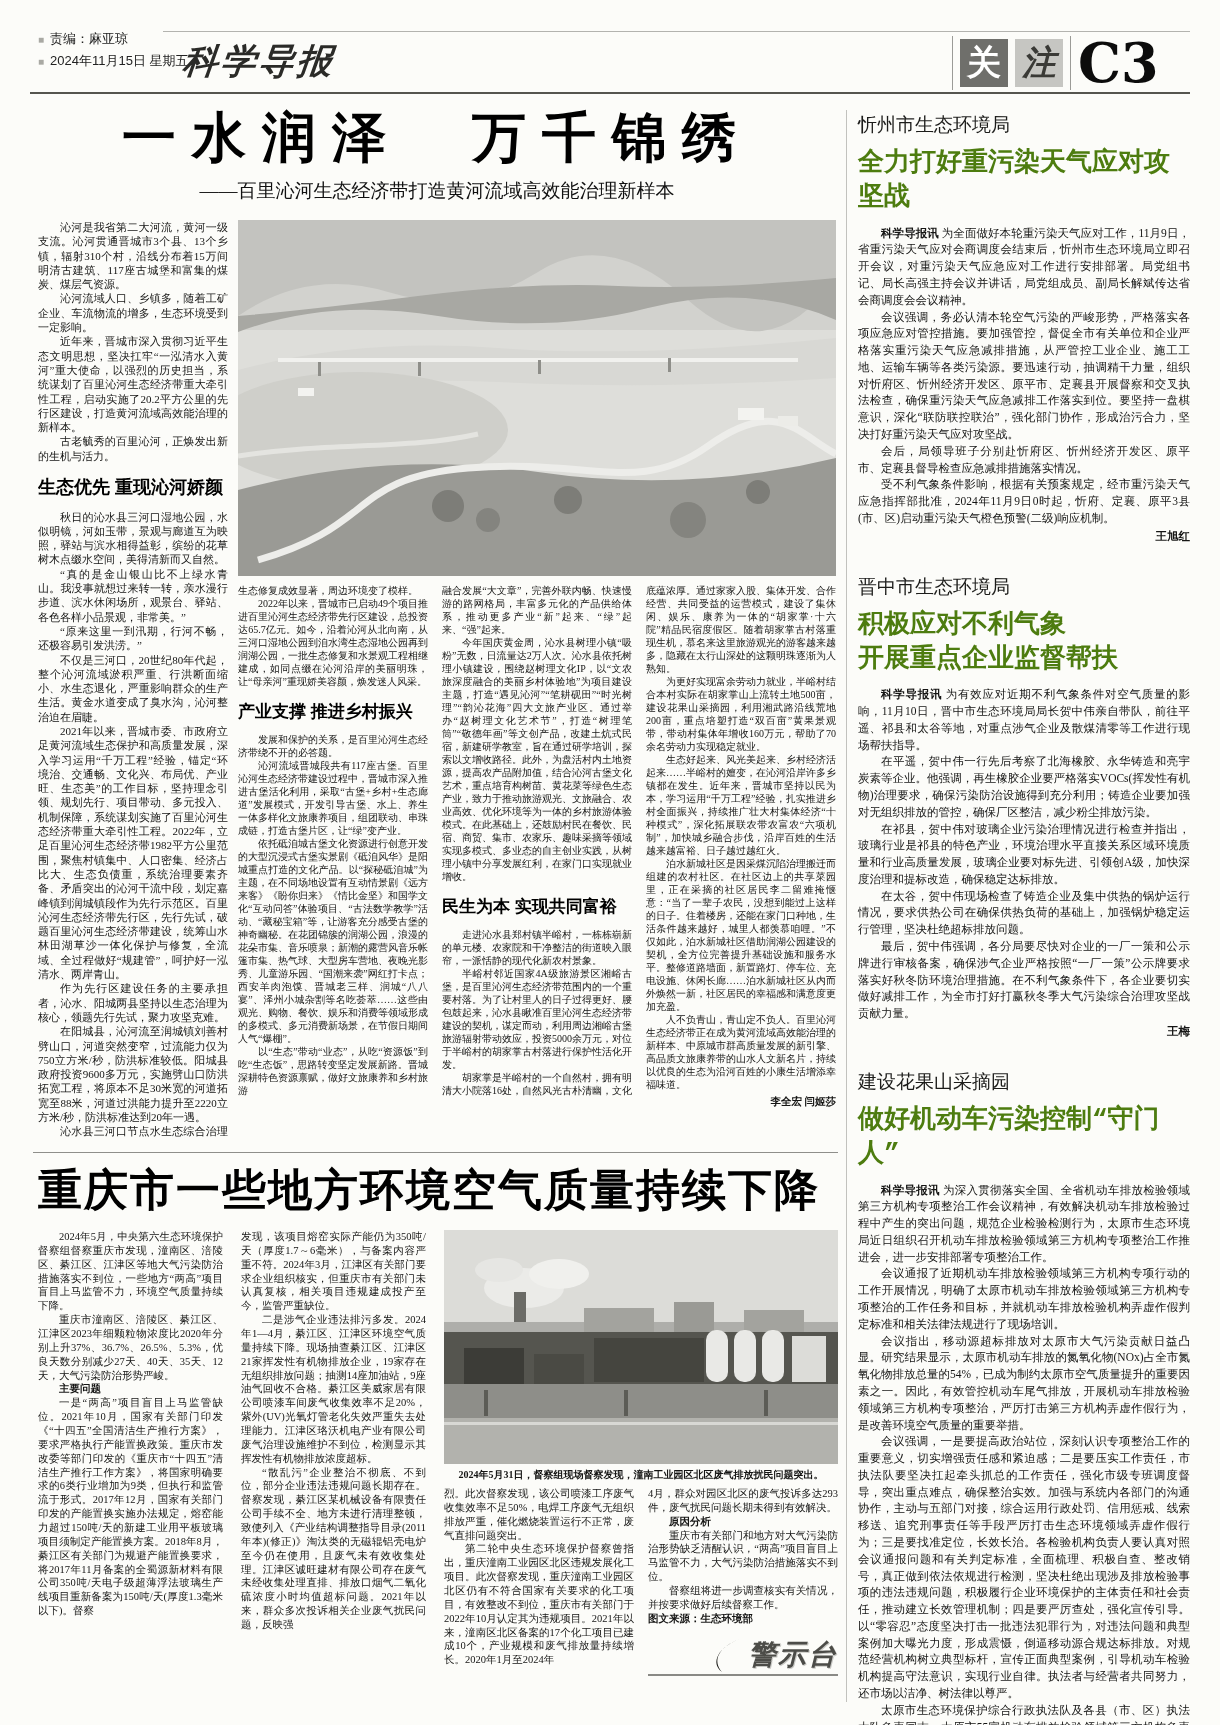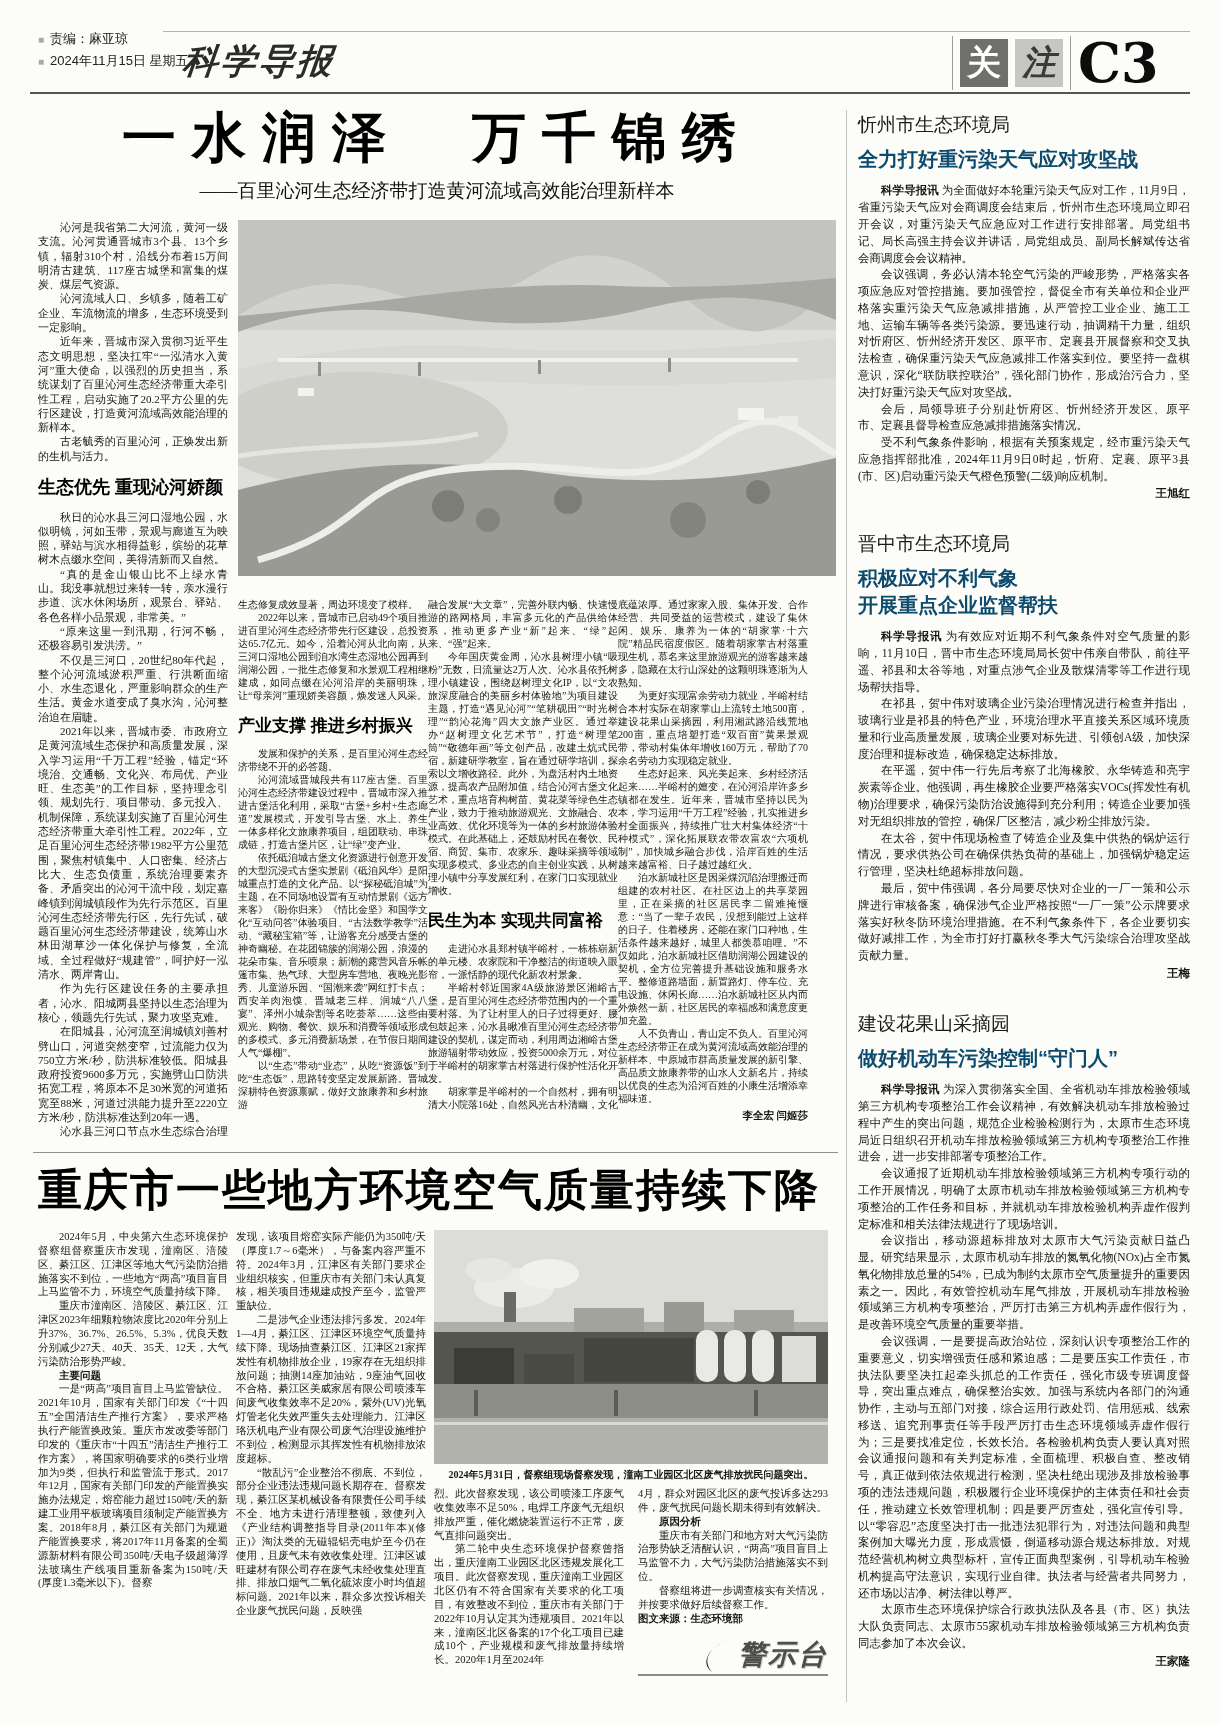--- a/index.html
+++ b/index.html
@@ -22,57 +22,57 @@
   .pageno{font-family:"DejaVu Serif",serif;font-weight:700;font-size:54px;color:#0c0c0c;line-height:54px;}
   
   .main{left:38px;top:106px;width:798px;}
   .m-head{text-align:center;font-family:"Liberation Sans",sans-serif;font-weight:900;
           font-size:54px;letter-spacing:16px;line-height:62px;color:#000;}
   .m-sub{text-align:center;font-size:19px;margin-top:10px;color:#111;}
   .m-body{display:flex;gap:10px;margin-top:16px;}
   .m-c1{width:190px;height:918px;overflow:hidden;}
   .m-right{width:598px;}
   .m-photo{width:598px;height:356px;display:block;}
-  .m-cols{display:flex;margin-top:22px;height:550px;}
+  .m-cols{display:flex;gap:14px;margin-top:8px;height:550px;}
   .m-c{width:190px;overflow:hidden;}
   .m-c1 p{font-size:11px;line-height:1.3;}
   .m-c p{font-size:10px;line-height:1.3;}
   .m-c1 p,.m-c p{margin:0;text-align:justify;text-indent:2em;}
   p.noind{text-indent:0 !important;}
   .sec-h{font-family:"Liberation Sans",sans-serif;font-weight:700;font-size:17px;
          margin:13px 0 11px;line-height:1.25;color:#000;}
   .byline{text-align:right;font-weight:700;margin-top:4px;font-size:10.5px;}
   
   .divider{left:33px;top:1152px;width:805px;border-top:1px solid #8f8f8b;height:0;}
   .vrule{left:846px;top:110px;height:1592px;border-left:1px solid #c2c2be;width:0;}
   
   .cq{left:38px;top:1164px;width:800px;}
   .cq-head{font-family:"DejaVu Serif",serif;font-weight:900;font-size:44px;letter-spacing:2px;
            color:#000;line-height:52px;}
-  .cq-body{display:flex;gap:8px;margin-top:14px;height:458px;}
+  .cq-body{display:flex;gap:18px;margin-top:14px;height:458px;}
   .cq-c{width:190px;overflow:hidden;}
   .cq-c p,.cq-sub p{margin:0;font-size:10.5px;line-height:1.32;text-align:justify;text-indent:2em;}
   .inline-h{font-weight:700;font-family:"Liberation Sans",sans-serif;font-size:11px;}
   .cq-right{width:394px;}
   .cq-photo{width:394px;height:234px;display:block;}
   .cq-cap{font-size:10px;font-weight:700;text-align:center;margin:4px 0 6px;line-height:1.3;}
   .cq-sub{display:flex;gap:14px;height:196px;overflow:hidden;}
   .cq-sc{width:190px;overflow:hidden;}
   .cq-src{text-align:right;font-weight:700;font-family:"Liberation Sans",sans-serif;
           font-size:10.5px;margin-top:4px;text-indent:0;}
   .warn{display:flex;align-items:center;justify-content:flex-end;gap:4px;margin-top:10px;
         border-bottom:2px solid #8a8a86;padding-bottom:0;}
   .warn-txt{font-family:"DejaVu Serif",serif;font-style:italic;font-weight:900;font-size:28px;
             color:#4c4c48;text-shadow:1px 1px 0 #c9c9c5;letter-spacing:2px;}
   
   .sidebar{left:858px;top:112px;width:332px;}
   .sb-art{margin-bottom:30px;}
   .sb-kicker{font-family:Liberation Sans, sans-serif;font-size:19px;color:#1c1c1a;margin-bottom:8px;}
-  .sb-head{font-family:Liberation Sans, sans-serif;font-weight:700;font-size:20px;
-           line-height:1.32;color:#0c4a6e;margin-bottom:10px;}
+  .sb-head{font-family:Liberation Mono, monospace;font-weight:700;font-size:26px;
+           line-height:1.32;color:#4d7c0f;margin-bottom:10px;}
   .sb-art p{margin:0;font-size:11.5px;line-height:1.46;text-align:justify;text-indent:2em;}
   .sb-art p b{font-family:"Liberation Sans",sans-serif;}
   .sb-byline{text-align:right;font-weight:700;font-size:11.5px;margin-top:2px;}
 </style>
 </head>
 <body>
 
 <div class="page">
 
   <div class="abs top-rule"></div>
@@ -247,22 +247,22 @@
       <div class="sb-byline">王旭红</div>
     </div>
 
     <div class="sb-art">
       <div class="sb-kicker">晋中市生态环境局</div>
       <div class="sb-head">
         <div>积极应对不利气象</div>
         <div>开展重点企业监督帮扶</div>
       </div>
       <p><b>科学导报讯</b><span>  为有效应对近期不利气象条件对空气质量的影响，11月10日，晋中市生态环境局局长贺中伟亲自带队，前往平遥、祁县和太谷等地，对重点涉气企业及散煤清零等工作进行现场帮扶指导。</span></p>
+      <p>在平遥，贺中伟一行先后考察了北海橡胶、永华铸造和亮宇炭素等企业。他强调，再生橡胶企业要严格落实VOCs(挥发性有机物)治理要求，确保污染防治设施得到充分利用；铸造企业要加强对无组织排放的管控，确保厂区整洁，减少粉尘排放污染。</p>
       <p>在祁县，贺中伟对玻璃企业污染治理情况进行检查并指出，玻璃行业是祁县的特色产业，环境治理水平直接关系区域环境质量和行业高质量发展，玻璃企业要对标先进、引领创A级，加快深度治理和提标改造，确保稳定达标排放。</p>
-      <p>在平遥，贺中伟一行先后考察了北海橡胶、永华铸造和亮宇炭素等企业。他强调，再生橡胶企业要严格落实VOCs(挥发性有机物)治理要求，确保污染防治设施得到充分利用；铸造企业要加强对无组织排放的管控，确保厂区整洁，减少粉尘排放污染。</p>
       <p>在太谷，贺中伟现场检查了铸造企业及集中供热的锅炉运行情况，要求供热公司在确保供热负荷的基础上，加强锅炉稳定运行管理，坚决杜绝超标排放问题。</p>
       <p>最后，贺中伟强调，各分局要尽快对企业的一厂一策和公示牌进行审核备案，确保涉气企业严格按照“一厂一策”公示牌要求落实好秋冬防环境治理措施。在不利气象条件下，各企业要切实做好减排工作，为全市打好打赢秋冬季大气污染综合治理攻坚战贡献力量。</p>
       <div class="sb-byline">王梅</div>
     </div>
 
     <div class="sb-art">
       <div class="sb-kicker">建设花果山采摘园</div>
       <div class="sb-head">做好机动车污染控制“守门人”</div>
       <p><b>科学导报讯</b><span>  为深入贯彻落实全国、全省机动车排放检验领域第三方机构专项整治工作会议精神，有效解决机动车排放检验过程中产生的突出问题，规范企业检验检测行为，太原市生态环境局近日组织召开机动车排放检验领域第三方机构专项整治工作推进会，进一步安排部署专项整治工作。</span></p>
       <p>会议通报了近期机动车排放检验领域第三方机构专项行动的工作开展情况，明确了太原市机动车排放检验领域第三方机构专项整治的工作任务和目标，并就机动车排放检验机构弄虚作假判定标准和相关法律法规进行了现场培训。</p>

